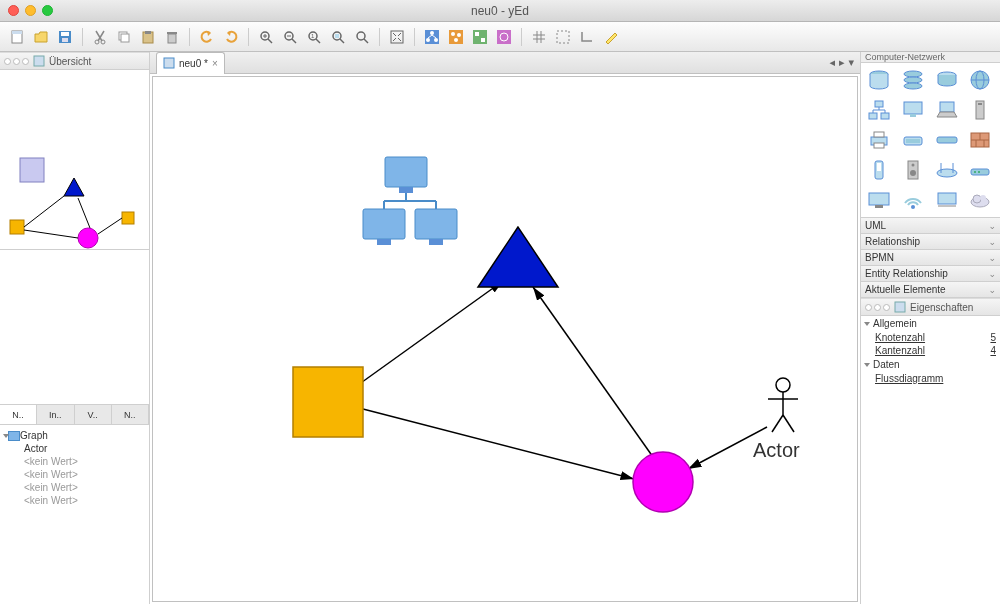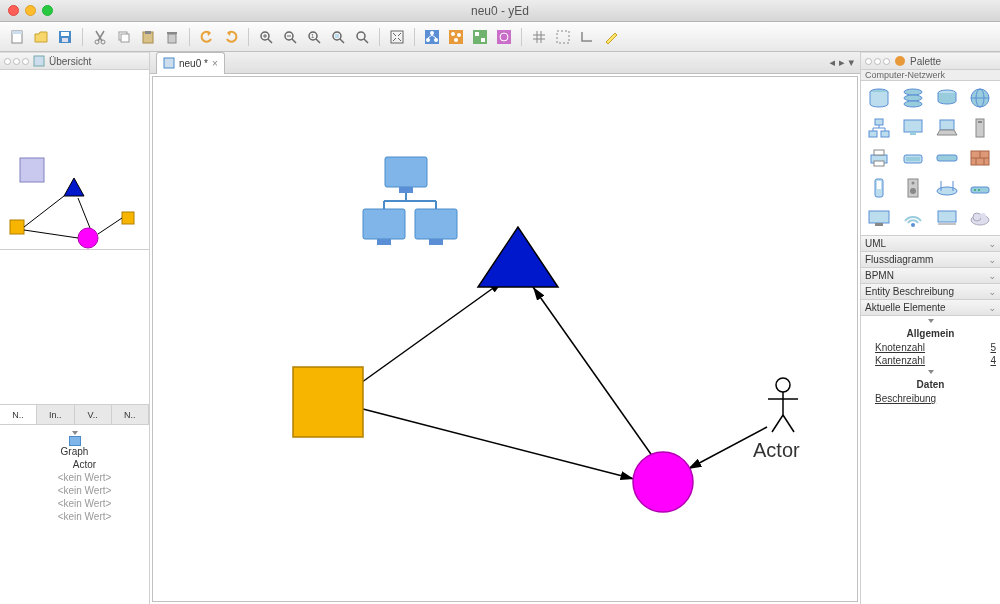--- a/index.html
+++ b/index.html
@@ -40,21 +40,21 @@
 
 
 .left-tabs{height:20px;display:flex;border-bottom:1px solid #cfcfcf;background:#e8e8e8;}
 .left-tab{flex:1;display:flex;align-items:center;justify-content:center;font-size:9px;border-right:1px solid #cfcfcf;cursor:pointer;}
 .left-tab.active{background:#fff;}
 .struct-hdr{height:18px;background:linear-gradient(#f5f5f5,#e5e5e5);border-bottom:1px solid #cfcfcf;display:flex;align-items:center;padding:0 4px;gap:4px;font-size:10px;}
 .search-row{height:22px;display:flex;align-items:center;padding:0 4px;gap:4px;background:#f0f0f0;border-bottom:1px solid #cfcfcf;}
 .search-row input{width:40px;height:16px;font-size:10px;border:1px solid #bbb;}
 .search-row select{height:18px;font-size:10px;border:1px solid #bbb;background:#fff;}
 .tree{flex:1;background:#fff;padding:4px 2px;overflow:auto;}
-.tree-item{display:flex;align-items:center;gap:0;padding:1px 2px;font-size:10px;cursor:pointer;flex-direction:column;}
+.tree-item{display:flex;align-items:center;gap:0;padding:1px 2px;font-size:10px;cursor:pointer;}
 .tree-item.indent{padding-left:22px;}
 .tree-disc{width:0;height:0;border-left:4px solid #888;border-top:3px solid transparent;border-bottom:3px solid transparent;transform:rotate(90deg);}
 .folder-icn{width:12px;height:10px;background:#7fb5e8;border:1px solid #4a8cc9;}
 .keinwert{color:#999;font-style:normal;}
 
 
 .doc-tabs{height:22px;background:linear-gradient(#f0f0f0,#e0e0e0);border-bottom:1px solid #c0c0c0;display:flex;align-items:center;padding-left:6px;}
 .doc-tab{height:22px;background:#fff;border:1px solid #bbb;border-bottom:none;border-radius:3px 3px 0 0;display:flex;align-items:center;padding:0 6px;gap:4px;font-size:10px;}
 .doc-tab .close{font-size:10px;color:#888;cursor:pointer;}
 .doc-nav{margin-left:auto;display:flex;gap:4px;margin-right:6px;color:#666;}
@@ -63,21 +63,21 @@
 .canvas{flex:1;background:#fff;border:1px solid #c0c0c0;margin:2px;position:relative;overflow:hidden;}
 
 
 .palette-grid{background:#fff;border-bottom:1px solid #cfcfcf;padding:4px;display:grid;grid-template-columns:repeat(4,1fr);gap:4px;}
 .pal-item{width:28px;height:26px;display:flex;align-items:center;justify-content:center;cursor:pointer;}
 .pal-cat{height:16px;background:linear-gradient(#f5f5f5,#e5e5e5);border-bottom:1px solid #cfcfcf;display:flex;align-items:center;padding:0 4px;font-size:10px;cursor:pointer;}
 .pal-cat .chev{font-size:9px;}
 
 
 .props{flex:1;background:#fff;font-size:10px;overflow:auto;}
-.prop-group{padding:2px 4px;font-weight:bold;display:flex;align-items:center;gap:4px;cursor:pointer;flex-direction:column;}
+.prop-group{padding:2px 4px;font-weight:normal;display:flex;align-items:center;gap:4px;cursor:pointer;}
 .prop-disc{width:0;height:0;border-left:4px solid #888;border-top:3px solid transparent;border-bottom:3px solid transparent;transform:rotate(90deg);}
 .prop-row{display:flex;padding:1px 4px 1px 14px;text-decoration:underline;}
 .prop-row .k{flex:1;}
 .prop-row .v{width:30px;text-align:right;}
 
 svg{display:block;}
 </style>
 </head>
 <body>
 
@@ -359,203 +359,203 @@
           <line x1="0" y1="22" x2="30" y2="22" stroke="#000" stroke-width="1.5"></line>
           <line x1="15" y1="38" x2="4" y2="55" stroke="#000" stroke-width="1.5"></line>
           <line x1="15" y1="38" x2="26" y2="55" stroke="#000" stroke-width="1.5"></line>
         </g>
         <text x="600" y="380" font-size="20" fill="#333">Actor</text>
       </svg>
     </div>
   </div>
 
   <div class="right-col">
+    <div style="font-size:9px;padding:0 4px;color:#666;border-bottom:1px solid #cfcfcf;background:#eee;">Computer-Netzwerk</div>
+    <div class="palette-grid">
+      <div class="pal-item">
+          <svg width="24" height="22">
+            <ellipse cx="12" cy="5" rx="9" ry="3" fill="#9cd" stroke="#5a8fd6"></ellipse>
+            <path d="M3 5 V17 A9 3 0 0 0 21 17 V5" fill="#bde" stroke="#5a8fd6"></path>
+          </svg>
+        </div>
+      <div class="pal-item">
+          <svg width="24" height="22">
+            <ellipse cx="12" cy="5" rx="9" ry="3" fill="#9cd" stroke="#5a8fd6"></ellipse>
+            <ellipse cx="12" cy="11" rx="9" ry="3" fill="#9cd" stroke="#5a8fd6"></ellipse>
+            <ellipse cx="12" cy="17" rx="9" ry="3" fill="#9cd" stroke="#5a8fd6"></ellipse>
+          </svg>
+        </div>
+      <div class="pal-item">
+          <svg width="24" height="22">
+            <ellipse cx="12" cy="6" rx="9" ry="3" fill="#bde" stroke="#5a8fd6"></ellipse>
+            <path d="M3 6 V14 A9 3 0 0 0 21 14 V6" fill="#9cd" stroke="#5a8fd6"></path>
+          </svg>
+        </div>
+      <div class="pal-item">
+          <svg width="24" height="22">
+            <circle cx="12" cy="11" r="9" fill="#9cd" stroke="#5a8fd6"></circle>
+            <ellipse cx="12" cy="11" rx="4" ry="9" fill="none" stroke="#5a8fd6"></ellipse>
+            <line x1="3" y1="11" x2="21" y2="11" stroke="#5a8fd6"></line>
+          </svg>
+        </div>
+      <div class="pal-item">
+          <svg width="24" height="22">
+            <rect x="8" y="2" width="8" height="6" fill="#bde" stroke="#5a8fd6"></rect>
+            <rect x="2" y="14" width="8" height="6" fill="#bde" stroke="#5a8fd6"></rect>
+            <rect x="14" y="14" width="8" height="6" fill="#bde" stroke="#5a8fd6"></rect>
+            <path d="M12 8 V11 M6 14 V11 H18 V14" fill="none" stroke="#5a8fd6"></path>
+          </svg>
+        </div>
+      <div class="pal-item">
+          <svg width="24" height="22">
+            <rect x="3" y="3" width="18" height="12" fill="#bde" stroke="#5a8fd6"></rect>
+            <rect x="9" y="15" width="6" height="3" fill="#9cd"></rect>
+          </svg>
+        </div>
+      <div class="pal-item">
+          <svg width="24" height="22">
+            <rect x="5" y="3" width="14" height="10" fill="#bde" stroke="#5a8fd6"></rect>
+            <path d="M2 18 L5 13 H19 L22 18 Z" fill="#ccc" stroke="#888"></path>
+          </svg>
+        </div>
+      <div class="pal-item">
+          <svg width="24" height="22">
+            <rect x="8" y="2" width="8" height="18" fill="#ccc" stroke="#888"></rect>
+            <rect x="10" y="4" width="4" height="2" fill="#888"></rect>
+          </svg>
+        </div>
+      <div class="pal-item">
+          <svg width="24" height="22">
+            <rect x="4" y="8" width="16" height="8" fill="#bde" stroke="#5a8fd6"></rect>
+            <rect x="7" y="3" width="10" height="5" fill="#fff" stroke="#888"></rect>
+            <rect x="7" y="14" width="10" height="5" fill="#fff" stroke="#888"></rect>
+          </svg>
+        </div>
+      <div class="pal-item">
+          <svg width="24" height="22">
+            <rect x="3" y="8" width="18" height="8" rx="2" fill="#bde" stroke="#5a8fd6"></rect>
+            <rect x="5" y="10" width="14" height="4" fill="#9cd"></rect>
+          </svg>
+        </div>
+      <div class="pal-item">
+          <svg width="24" height="22">
+            <rect x="2" y="8" width="20" height="6" rx="2" fill="#9cd" stroke="#5a8fd6"></rect>
+          </svg>
+        </div>
+      <div class="pal-item">
+          <svg width="24" height="22">
+            <rect x="3" y="4" width="18" height="14" fill="#d97" stroke="#a64"></rect>
+            <line x1="3" y1="11" x2="21" y2="11" stroke="#a64"></line>
+            <line x1="12" y1="4" x2="12" y2="11" stroke="#a64"></line>
+            <line x1="8" y1="11" x2="8" y2="18" stroke="#a64"></line>
+            <line x1="16" y1="11" x2="16" y2="18" stroke="#a64"></line>
+          </svg>
+        </div>
+      <div class="pal-item">
+          <svg width="24" height="22">
+            <rect x="8" y="2" width="8" height="18" rx="2" fill="#bde" stroke="#5a8fd6"></rect>
+            <rect x="10" y="4" width="4" height="8" fill="#fff"></rect>
+          </svg>
+        </div>
+      <div class="pal-item">
+          <svg width="24" height="22">
+            <rect x="7" y="2" width="10" height="18" fill="#ccc" stroke="#888"></rect>
+            <circle cx="12" cy="14" r="3" fill="#888"></circle>
+            <circle cx="12" cy="6" r="1.5" fill="#888"></circle>
+          </svg>
+        </div>
+      <div class="pal-item">
+          <svg width="24" height="22">
+            <ellipse cx="12" cy="14" rx="10" ry="4" fill="#bde" stroke="#5a8fd6"></ellipse>
+            <line x1="6" y1="14" x2="6" y2="4" stroke="#5a8fd6"></line>
+            <line x1="18" y1="14" x2="18" y2="4" stroke="#5a8fd6"></line>
+          </svg>
+        </div>
+      <div class="pal-item">
+          <svg width="24" height="22">
+            <rect x="3" y="10" width="18" height="6" rx="2" fill="#9cd" stroke="#5a8fd6"></rect>
+            <circle cx="7" cy="13" r="1" fill="#3a6"></circle>
+            <circle cx="11" cy="13" r="1" fill="#3a6"></circle>
+          </svg>
+        </div>
+      <div class="pal-item">
+          <svg width="24" height="22">
+            <rect x="2" y="4" width="20" height="12" fill="#bde" stroke="#5a8fd6"></rect>
+            <rect x="8" y="16" width="8" height="3" fill="#888"></rect>
+          </svg>
+        </div>
+      <div class="pal-item">
+          <svg width="24" height="22">
+            <path d="M4 14 A10 10 0 0 1 20 14" fill="none" stroke="#9cd" stroke-width="2"></path>
+            <path d="M7 16 A6 6 0 0 1 17 16" fill="none" stroke="#9cd" stroke-width="2"></path>
+            <circle cx="12" cy="18" r="2" fill="#5a8fd6"></circle>
+          </svg>
+        </div>
+      <div class="pal-item">
+          <svg width="24" height="22">
+            <rect x="3" y="4" width="18" height="11" fill="#bde" stroke="#5a8fd6"></rect>
+            <line x1="3" y1="17" x2="21" y2="17" stroke="#888"></line>
+          </svg>
+        </div>
+      <div class="pal-item">
+          <svg width="24" height="22">
+            <ellipse cx="12" cy="13" rx="9" ry="5" fill="#dde" stroke="#aab"></ellipse>
+            <circle cx="9" cy="10" r="4" fill="#dde" stroke="#aab"></circle>
+            <circle cx="15" cy="9" r="3" fill="#dde"></circle>
+          </svg>
+        </div>
+    </div>
+    <div class="pal-cat">
+        <span>UML</span>
+        <span class="chev">⌄</span>
+      </div>
+    <div class="pal-cat">
+        <span>Relationship</span>
+        <span class="chev">⌄</span>
+      </div>
+    <div class="pal-cat">
+        <span>BPMN</span>
+        <span class="chev">⌄</span>
+      </div>
+    <div class="pal-cat">
+        <span>Entity Relationship</span>
+        <span class="chev">⌄</span>
+      </div>
+    <div class="pal-cat">
+        <span>Aktuelle Elemente</span>
+        <span class="chev">⌄</span>
+      </div>
+
     <div class="panel-hdr">
       <div class="dot3">
           <span></span>
           <span></span>
           <span></span>
         </div>
       <svg class="icn">
-          <circle cx="6" cy="6" r="5" fill="#e89a3a"></circle>
+          <rect x="1" y="1" width="10" height="10" fill="#cde" stroke="#7aa"></rect>
         </svg>
-      <span>Palette</span>
-    </div>
-    <div style="font-size:9px;padding:0 4px;color:#666;border-bottom:1px solid #cfcfcf;background:#eee;">Computer-Netzwerk</div>
-    <div class="palette-grid">
-      <div class="pal-item">
-          <svg width="24" height="22">
-            <ellipse cx="12" cy="5" rx="9" ry="3" fill="#9cd" stroke="#5a8fd6"></ellipse>
-            <path d="M3 5 V17 A9 3 0 0 0 21 17 V5" fill="#bde" stroke="#5a8fd6"></path>
-          </svg>
-        </div>
-      <div class="pal-item">
-          <svg width="24" height="22">
-            <ellipse cx="12" cy="5" rx="9" ry="3" fill="#9cd" stroke="#5a8fd6"></ellipse>
-            <ellipse cx="12" cy="11" rx="9" ry="3" fill="#9cd" stroke="#5a8fd6"></ellipse>
-            <ellipse cx="12" cy="17" rx="9" ry="3" fill="#9cd" stroke="#5a8fd6"></ellipse>
-          </svg>
-        </div>
-      <div class="pal-item">
-          <svg width="24" height="22">
-            <ellipse cx="12" cy="6" rx="9" ry="3" fill="#bde" stroke="#5a8fd6"></ellipse>
-            <path d="M3 6 V14 A9 3 0 0 0 21 14 V6" fill="#9cd" stroke="#5a8fd6"></path>
-          </svg>
-        </div>
-      <div class="pal-item">
-          <svg width="24" height="22">
-            <circle cx="12" cy="11" r="9" fill="#9cd" stroke="#5a8fd6"></circle>
-            <ellipse cx="12" cy="11" rx="4" ry="9" fill="none" stroke="#5a8fd6"></ellipse>
-            <line x1="3" y1="11" x2="21" y2="11" stroke="#5a8fd6"></line>
-          </svg>
-        </div>
-      <div class="pal-item">
-          <svg width="24" height="22">
-            <rect x="8" y="2" width="8" height="6" fill="#bde" stroke="#5a8fd6"></rect>
-            <rect x="2" y="14" width="8" height="6" fill="#bde" stroke="#5a8fd6"></rect>
-            <rect x="14" y="14" width="8" height="6" fill="#bde" stroke="#5a8fd6"></rect>
-            <path d="M12 8 V11 M6 14 V11 H18 V14" fill="none" stroke="#5a8fd6"></path>
-          </svg>
-        </div>
-      <div class="pal-item">
-          <svg width="24" height="22">
-            <rect x="3" y="3" width="18" height="12" fill="#bde" stroke="#5a8fd6"></rect>
-            <rect x="9" y="15" width="6" height="3" fill="#9cd"></rect>
-          </svg>
-        </div>
-      <div class="pal-item">
-          <svg width="24" height="22">
-            <rect x="5" y="3" width="14" height="10" fill="#bde" stroke="#5a8fd6"></rect>
-            <path d="M2 18 L5 13 H19 L22 18 Z" fill="#ccc" stroke="#888"></path>
-          </svg>
-        </div>
-      <div class="pal-item">
-          <svg width="24" height="22">
-            <rect x="8" y="2" width="8" height="18" fill="#ccc" stroke="#888"></rect>
-            <rect x="10" y="4" width="4" height="2" fill="#888"></rect>
-          </svg>
-        </div>
-      <div class="pal-item">
-          <svg width="24" height="22">
-            <rect x="4" y="8" width="16" height="8" fill="#bde" stroke="#5a8fd6"></rect>
-            <rect x="7" y="3" width="10" height="5" fill="#fff" stroke="#888"></rect>
-            <rect x="7" y="14" width="10" height="5" fill="#fff" stroke="#888"></rect>
-          </svg>
-        </div>
-      <div class="pal-item">
-          <svg width="24" height="22">
-            <rect x="3" y="8" width="18" height="8" rx="2" fill="#bde" stroke="#5a8fd6"></rect>
-            <rect x="5" y="10" width="14" height="4" fill="#9cd"></rect>
-          </svg>
-        </div>
-      <div class="pal-item">
-          <svg width="24" height="22">
-            <rect x="2" y="8" width="20" height="6" rx="2" fill="#9cd" stroke="#5a8fd6"></rect>
-          </svg>
-        </div>
-      <div class="pal-item">
-          <svg width="24" height="22">
-            <rect x="3" y="4" width="18" height="14" fill="#d97" stroke="#a64"></rect>
-            <line x1="3" y1="11" x2="21" y2="11" stroke="#a64"></line>
-            <line x1="12" y1="4" x2="12" y2="11" stroke="#a64"></line>
-            <line x1="8" y1="11" x2="8" y2="18" stroke="#a64"></line>
-            <line x1="16" y1="11" x2="16" y2="18" stroke="#a64"></line>
-          </svg>
-        </div>
-      <div class="pal-item">
-          <svg width="24" height="22">
-            <rect x="8" y="2" width="8" height="18" rx="2" fill="#bde" stroke="#5a8fd6"></rect>
-            <rect x="10" y="4" width="4" height="8" fill="#fff"></rect>
-          </svg>
-        </div>
-      <div class="pal-item">
-          <svg width="24" height="22">
-            <rect x="7" y="2" width="10" height="18" fill="#ccc" stroke="#888"></rect>
-            <circle cx="12" cy="14" r="3" fill="#888"></circle>
-            <circle cx="12" cy="6" r="1.5" fill="#888"></circle>
-          </svg>
-        </div>
-      <div class="pal-item">
-          <svg width="24" height="22">
-            <ellipse cx="12" cy="14" rx="10" ry="4" fill="#bde" stroke="#5a8fd6"></ellipse>
-            <line x1="6" y1="14" x2="6" y2="4" stroke="#5a8fd6"></line>
-            <line x1="18" y1="14" x2="18" y2="4" stroke="#5a8fd6"></line>
-          </svg>
-        </div>
-      <div class="pal-item">
-          <svg width="24" height="22">
-            <rect x="3" y="10" width="18" height="6" rx="2" fill="#9cd" stroke="#5a8fd6"></rect>
-            <circle cx="7" cy="13" r="1" fill="#3a6"></circle>
-            <circle cx="11" cy="13" r="1" fill="#3a6"></circle>
-          </svg>
-        </div>
-      <div class="pal-item">
-          <svg width="24" height="22">
-            <rect x="2" y="4" width="20" height="12" fill="#bde" stroke="#5a8fd6"></rect>
-            <rect x="8" y="16" width="8" height="3" fill="#888"></rect>
-          </svg>
-        </div>
-      <div class="pal-item">
-          <svg width="24" height="22">
-            <path d="M4 14 A10 10 0 0 1 20 14" fill="none" stroke="#9cd" stroke-width="2"></path>
-            <path d="M7 16 A6 6 0 0 1 17 16" fill="none" stroke="#9cd" stroke-width="2"></path>
-            <circle cx="12" cy="18" r="2" fill="#5a8fd6"></circle>
-          </svg>
-        </div>
-      <div class="pal-item">
-          <svg width="24" height="22">
-            <rect x="3" y="4" width="18" height="11" fill="#bde" stroke="#5a8fd6"></rect>
-            <line x1="3" y1="17" x2="21" y2="17" stroke="#888"></line>
-          </svg>
-        </div>
-      <div class="pal-item">
-          <svg width="24" height="22">
-            <ellipse cx="12" cy="13" rx="9" ry="5" fill="#dde" stroke="#aab"></ellipse>
-            <circle cx="9" cy="10" r="4" fill="#dde" stroke="#aab"></circle>
-            <circle cx="15" cy="9" r="3" fill="#dde"></circle>
-          </svg>
-        </div>
-    </div>
-    <div class="pal-cat">
-        <span>UML</span>
-        <span class="chev">⌄</span>
-      </div>
-    <div class="pal-cat">
-        <span>Flussdiagramm</span>
-        <span class="chev">⌄</span>
-      </div>
-    <div class="pal-cat">
-        <span>BPMN</span>
-        <span class="chev">⌄</span>
-      </div>
-    <div class="pal-cat">
-        <span>Entity Beschreibung</span>
-        <span class="chev">⌄</span>
-      </div>
-    <div class="pal-cat">
-        <span>Aktuelle Elemente</span>
-        <span class="chev">⌄</span>
-      </div>
-
+      <span>Eigenschaften</span>
+    </div>
     <div class="props">
       <div class="prop-group">
           <span class="prop-disc"></span>
           <span>Allgemein</span>
         </div>
       <div class="prop-row">
           <span class="k">Knotenzahl</span>
           <span class="v">5</span>
         </div>
       <div class="prop-row">
           <span class="k">Kantenzahl</span>
           <span class="v">4</span>
         </div>
       <div class="prop-group">
           <span class="prop-disc"></span>
           <span>Daten</span>
         </div>
       <div class="prop-row">
-          <span class="k">Beschreibung</span>
+          <span class="k">Flussdiagramm</span>
           <span class="v"></span>
         </div>
     </div>
   </div>
 </div>
 
 </body></html>

